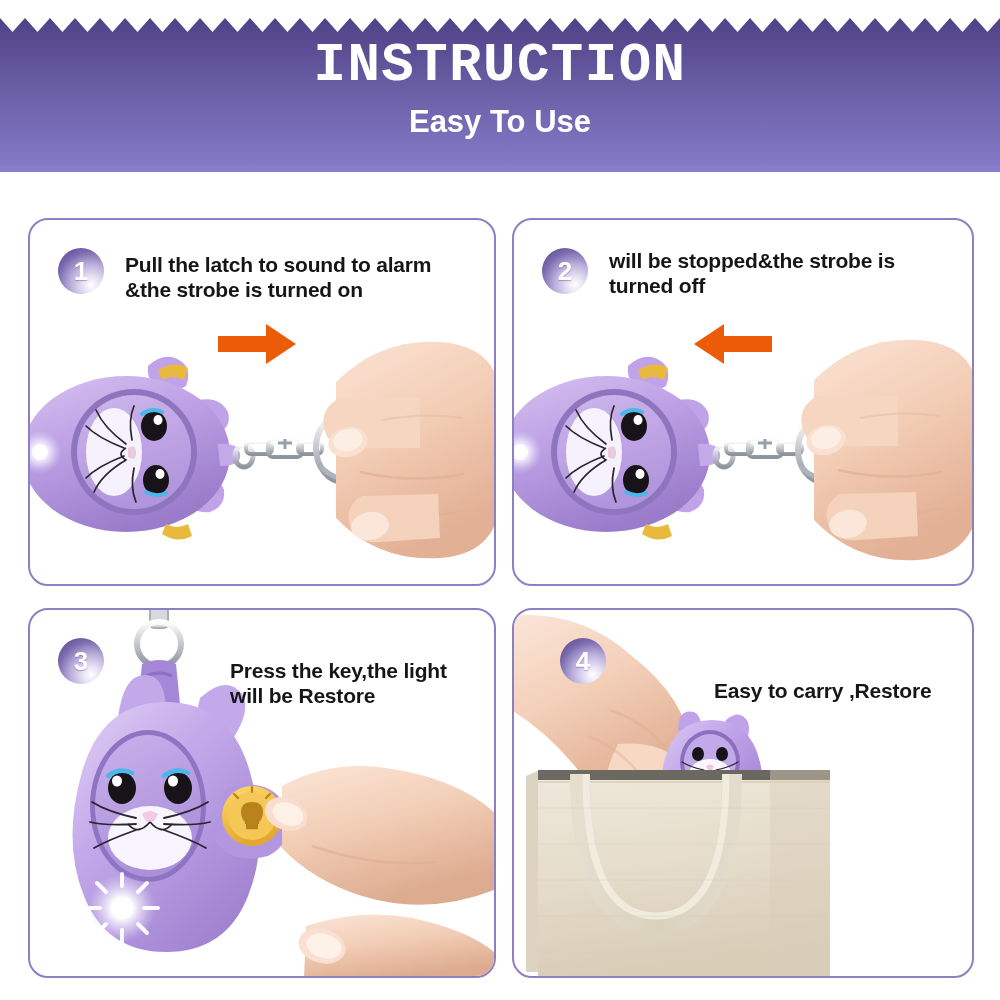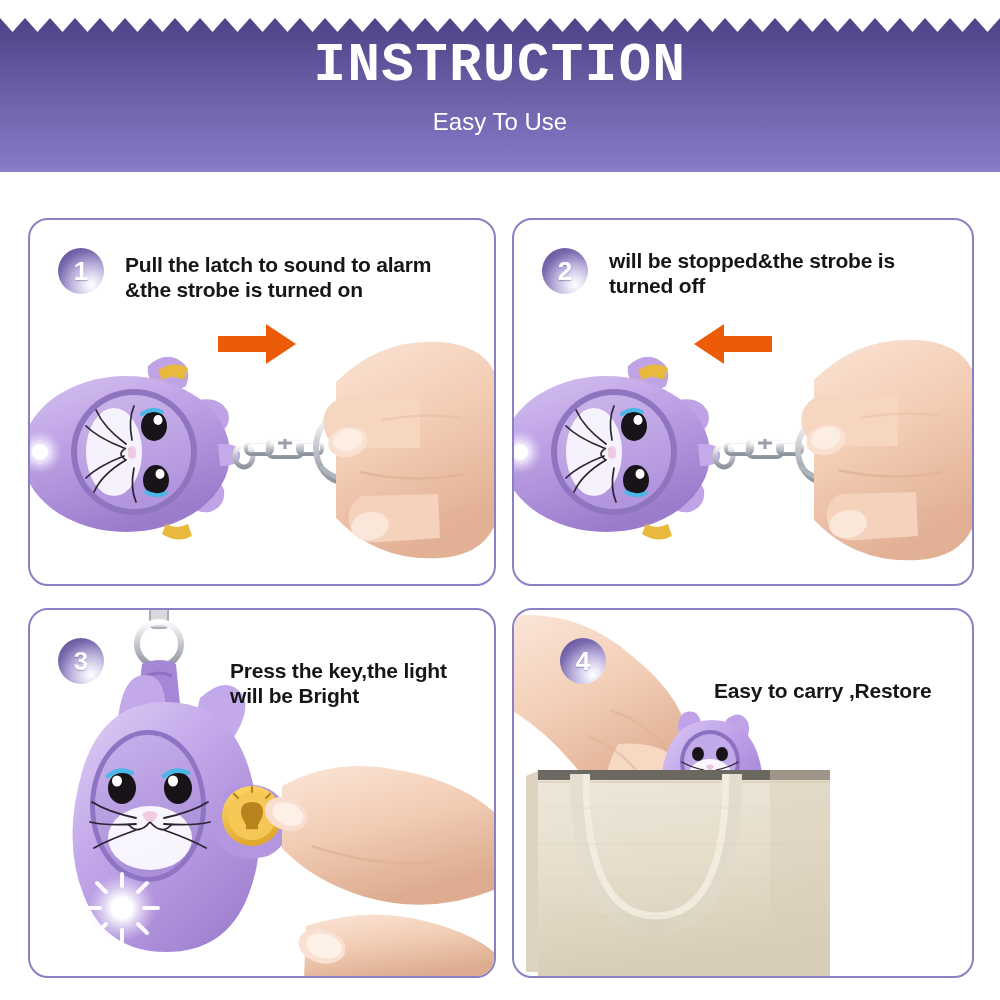--- a/index.html
+++ b/index.html
@@ -59,22 +59,22 @@
     line-height: 60px;
     white-space: nowrap;
   }
   .header-subtitle {
     position: absolute;
     left: 0;
     top: 103px;
     width: 1000px;
     text-align: center;
     color: #ffffff;
-    font-size: 24px;
-    font-weight: normal;
+    font-size: 31px;
+    font-weight: bold;
     line-height: 38px;
     white-space: nowrap;
   }
 
   
   .panel {
     position: absolute;
     box-sizing: border-box;
     border: 2.5px solid #8b80c4;
     border-radius: 20px;
@@ -371,21 +371,21 @@
     </svg>
   </div>
 </div>
 
 <div class="panel" id="panel3">
 
   <div class="badge" style="left:28px; top:28px;">3</div>
 
   <div class="caption" style="left:200px; top:48px; width:250px;">
     <div>Press the key,the light</div>
-    <div>will be Bright</div>
+    <div>will be Restore</div>
   </div>
 
   <div class="scene">
     <svg width="464" height="366" viewBox="0 0 464 366">
       <defs>
         <linearGradient id="bodyG3" x1="0.15" y1="0" x2="0.9" y2="1">
           <stop offset="0" stop-color="#dccaf3"></stop>
           <stop offset="0.35" stop-color="#c3a8ea"></stop>
           <stop offset="1" stop-color="#9b7ccd"></stop>
         </linearGradient>

